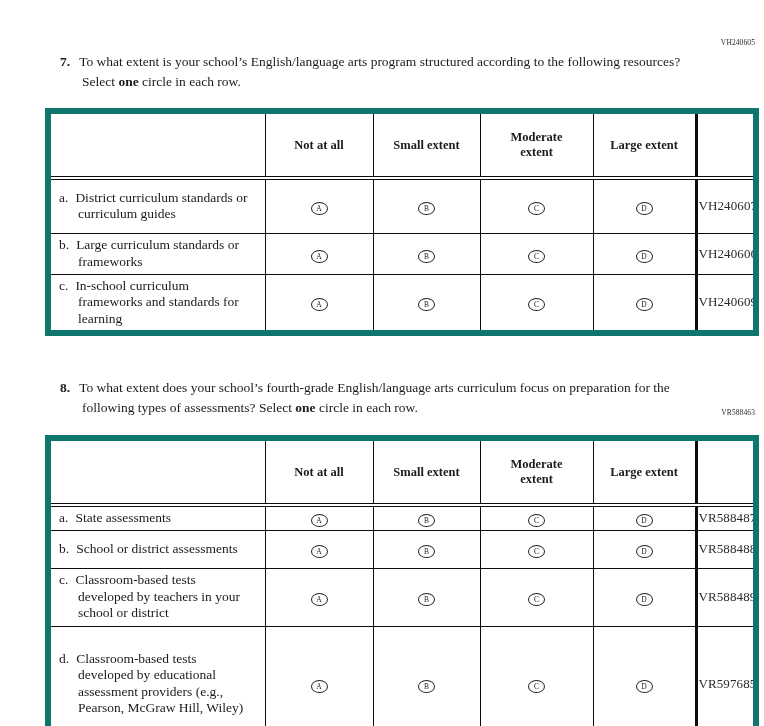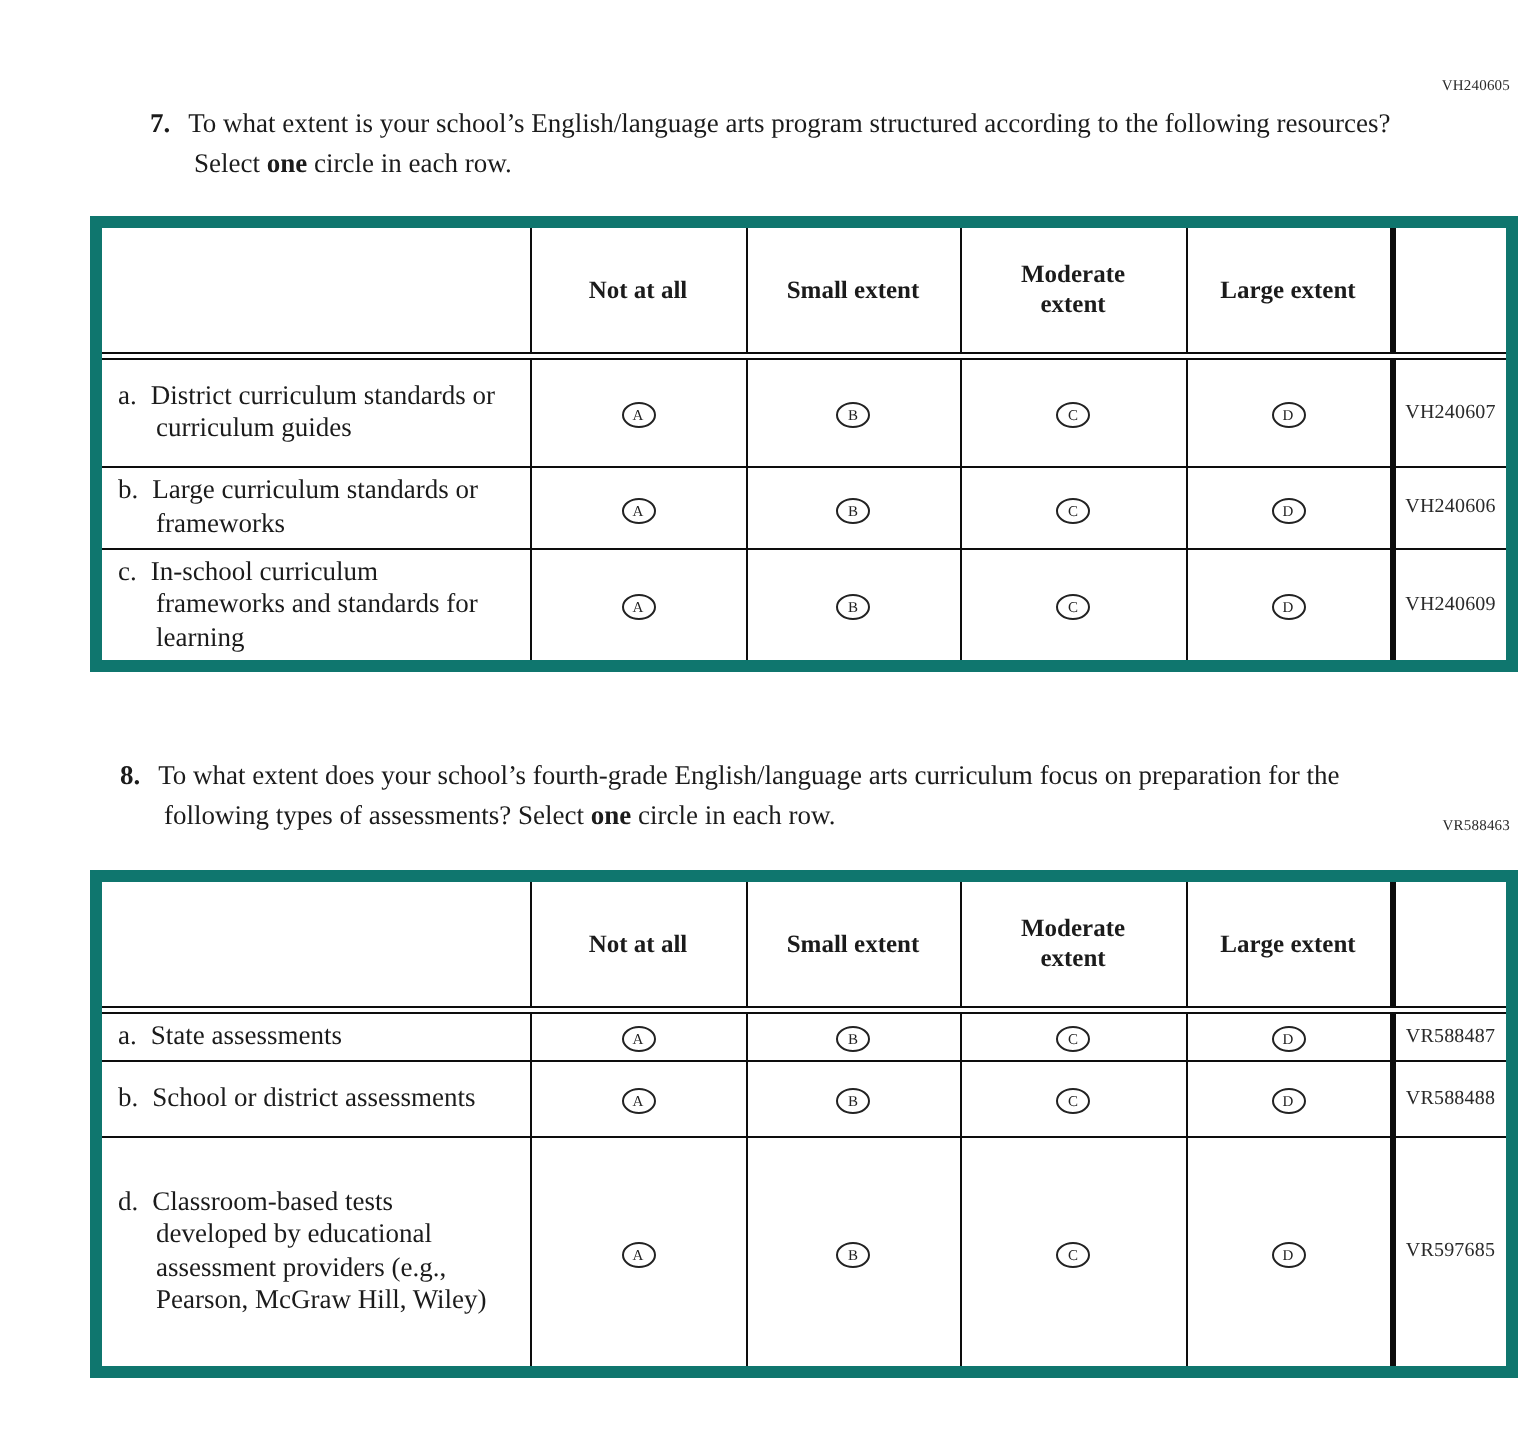--- a/index.html
+++ b/index.html
@@ -39,40 +39,40 @@
   .lblwrap{padding-left:19px;text-indent:-19px;}
   .pfx{margin-right:7px;}
   td.opt{text-align:center;cursor:pointer;}
   .bubble{
     display:inline-flex;align-items:center;justify-content:center;
     width:15px;height:11px;border:1px solid #222;border-radius:50%;
     font-size:7.5px;line-height:9px;color:#222;
     font-family:"Liberation Serif","DejaVu Serif",serif;
   }
   td.codecol{
-    font-size:10px;text-align:center;color:#2a2a2a;padding:1px;
+    font-size:13px;text-align:center;color:#2a2a2a;padding:1px;
     letter-spacing:0.1px;
   }
   
   #t1 tr.hdr{height:42px;}
   #t1 tr.r0{height:55px;padding-left:48px;}
   #t1 tr.r1{height:41px;}
   #t1 tr.r2{height:55px;margin-top:28px;}
   
   #t2 tr.hdr{height:42px;}
   #t2 tr.r0{height:23px;padding-left:22px;}
   #t2 tr.r1{height:38px;}
   #t2 tr.r2{height:58px;}
   #t2 tr.r3{height:118px;}
 </style>
 </head>
 <body>
 
 <div class="qcode" style="top:38px;margin-left:48px;">VH240605</div>
-<div class="question" style="top:52px;margin-left:15px;">
+<div class="question" style="top:52px;">
   <span class="qnum">7.</span><span>To what extent is your school’s English/language arts program structured according to the following resources? Select </span><span class="bold">one</span><span> circle in each row.</span>
 </div>
 
 <div class="tablewrap" style="top:108px;">
   <table id="t1">
     <colgroup>
       <col style="width:217px">
         <col style="width:108px">
         <col style="width:107px">
       <col style="width:113px">
@@ -159,20 +159,30 @@
     <tr class="r1">
       <td class="lbl">
             <div class="lblwrap"><span class="pfx">b.</span><span>School or district assessments</span></div>
           </td>
       <td class="opt"><span class="bubble">A</span></td>
       <td class="opt"><span class="bubble">B</span></td>
       <td class="opt"><span class="bubble">C</span></td>
       <td class="opt"><span class="bubble">D</span></td>
       <td class="codecol">VR588488</td>
     </tr>
+    <tr class="r2">
+      <td class="lbl">
+            <div class="lblwrap"><span class="pfx">c.</span><span>Classroom-based tests developed by teachers in your school or district</span></div>
+          </td>
+      <td class="opt"><span class="bubble">A</span></td>
+      <td class="opt"><span class="bubble">B</span></td>
+      <td class="opt"><span class="bubble">C</span></td>
+      <td class="opt"><span class="bubble">D</span></td>
+      <td class="codecol">VR588489</td>
+    </tr>
     <tr class="r3">
       <td class="lbl">
             <div class="lblwrap"><span class="pfx">d.</span><span>Classroom-based tests developed by educational assessment providers (e.g., Pearson, McGraw Hill, Wiley)</span></div>
           </td>
       <td class="opt"><span class="bubble">A</span></td>
       <td class="opt"><span class="bubble">B</span></td>
       <td class="opt"><span class="bubble">C</span></td>
       <td class="opt"><span class="bubble">D</span></td>
       <td class="codecol">VR597685</td>
     </tr>

